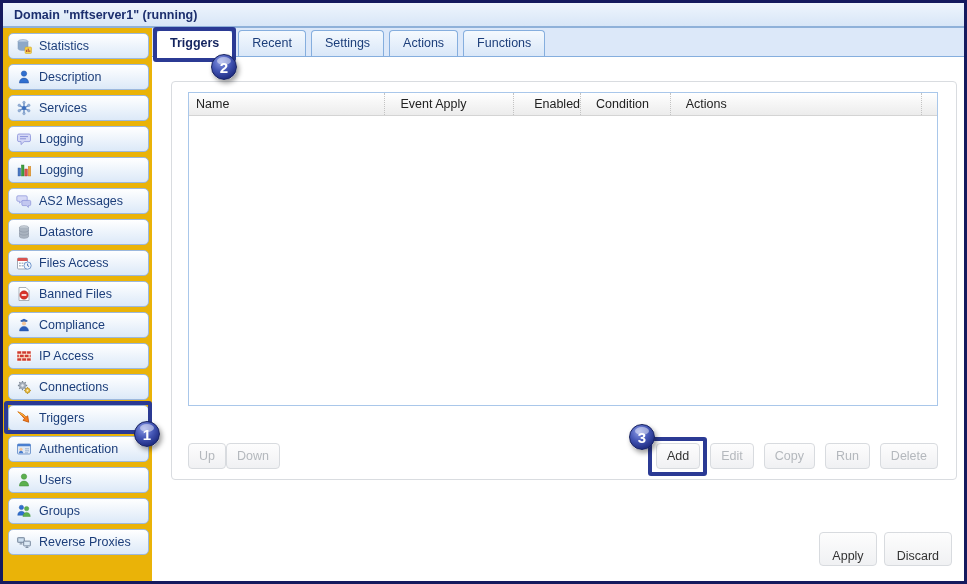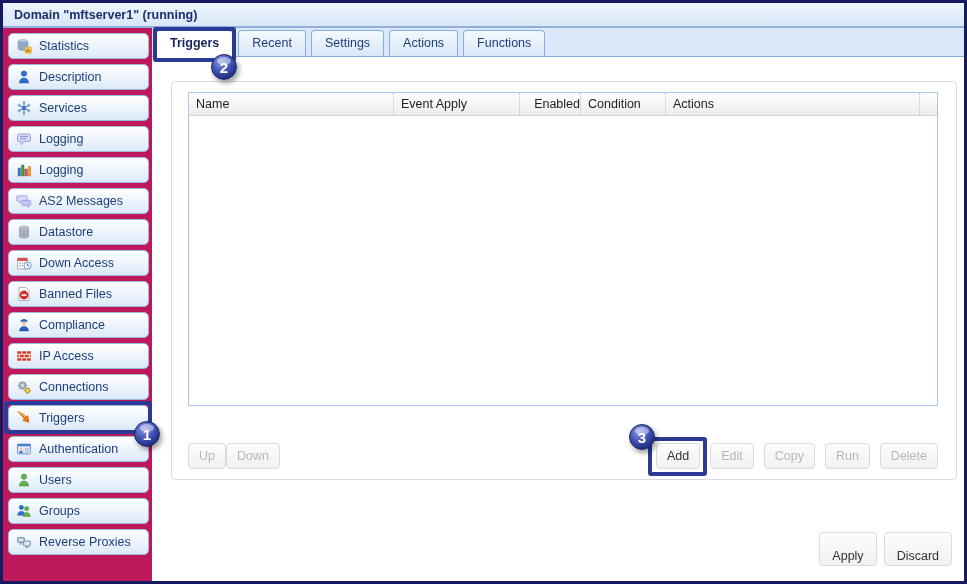--- a/index.html
+++ b/index.html
@@ -17,21 +17,21 @@
     position:absolute; left:0; top:0; right:0; height:25px;
     background:linear-gradient(#eef5fd,#d8e6f7);
     border-bottom:2px solid #8fb1d9;
     display:flex; align-items:center; padding-left:11px;
     font-size:12.5px; font-weight:bold; color:#1c2f6e;
   }
 
   
   .sidebar {
     position:absolute; left:0; top:25px; bottom:0; width:149px;
-    background:#be185d; z-index:3;
+    background:#eab308; z-index:3;
   }
   .sb-list { padding:5px 0 0 5px; display:flex; flex-direction:column; gap:5px; }
   .sb-item {
     position:relative;
     width:141px; height:26px; flex:0 0 26px;
     border:1px solid #9cb8dd; border-radius:5px;
     background:linear-gradient(#ffffff,#dce9f8);
     display:flex; align-items:center; gap:7px; padding-left:7px;
     font-size:12.5px; color:#1c3e7a; cursor:default;
   }
@@ -62,21 +62,21 @@
     border:1px solid #d9dce0; border-radius:4px; background:#fff;
   }
   .trg-table {
     position:absolute; left:16px; top:10px; width:750px; height:314px;
     border:1px solid #a9c7ea; background:#fff; display:flex; flex-direction:column;
   }
   .thead {
     display:flex; height:23px; flex:0 0 23px;
     background:linear-gradient(#ffffff,#ececec);
     border-bottom:1px solid #d4d4d4;
-    font-size:12.5px; color:#222;
+    font-size:12.5px; color:#222;gap:8px;
   }
   .th { padding-left:7px; line-height:22px; border-right:1px dotted #c3c3c3; white-space:nowrap; overflow:hidden; cursor:default; }
   .th.c-name      { width:205px; }
   .th.c-event     { width:126px; }
   .th.c-enabled   { width:61px;text-align:right;  }
   .th.c-condition { width:85px;  }
   .th.c-actions   { width:254px; }
   .th.c-fill      { flex:1; border-right:none; }
   .tbody { flex:1; background:#fff; }
 
@@ -215,21 +215,21 @@
                   <rect x="3" y="7.5" width="1.8" height="1.5"></rect>
                   <rect x="5.6" y="7.5" width="1.8" height="1.5"></rect>
                   <rect x="8.2" y="7.5" width="1.8" height="1.5"></rect>
                   <rect x="3" y="10" width="1.8" height="1.5"></rect>
                   <rect x="5.6" y="10" width="1.8" height="1.5"></rect>
                 </g>
                 <circle cx="11.6" cy="10.6" r="3.6" fill="#eef3fa" stroke="#5b87c5" stroke-width=".8"></circle>
                 <path d="M11.6 8.6v2l1.5 1" stroke="#2f5fa8" stroke-width=".9" fill="none"></path>
               </svg>
             </span>
-          <span>Down Access</span>
+          <span>Files Access</span>
         </div>
         <div class="sb-item">
           <span class="icon">
               <svg viewBox="0 0 16 16">
                 <path d="M3 1.5h7l3 3v10H3z" fill="#fff" stroke="#98a0aa" stroke-width=".8"></path>
                 <circle cx="8" cy="9" r="4.2" fill="#d9342b" stroke="#a8231c" stroke-width=".5"></circle>
                 <rect x="5.6" y="8.2" width="4.8" height="1.6" fill="#fff"></rect>
               </svg>
             </span>
           <span>Banned Files</span>

